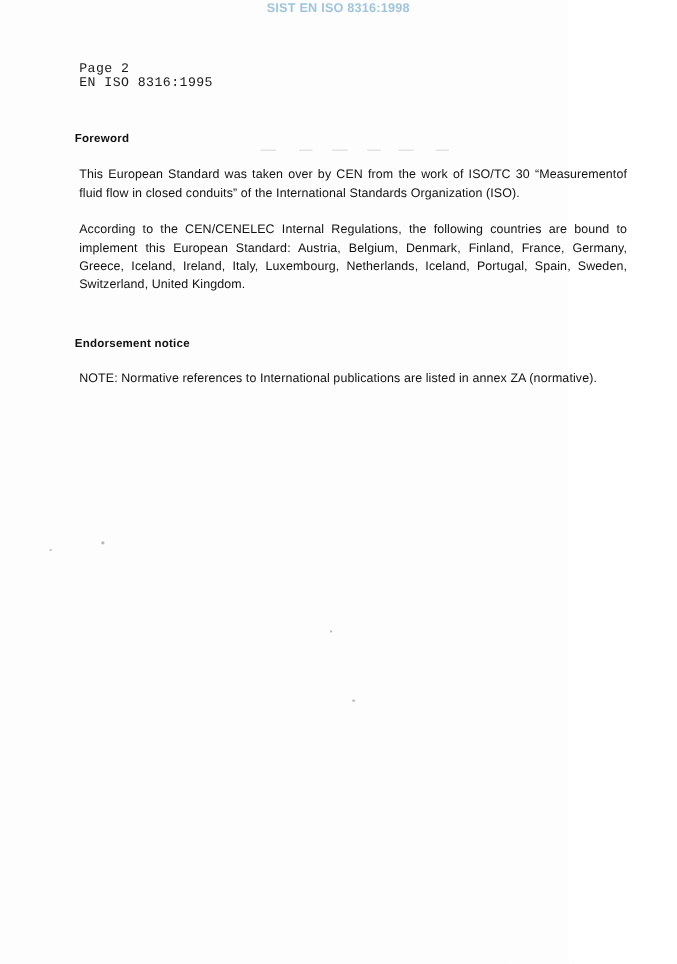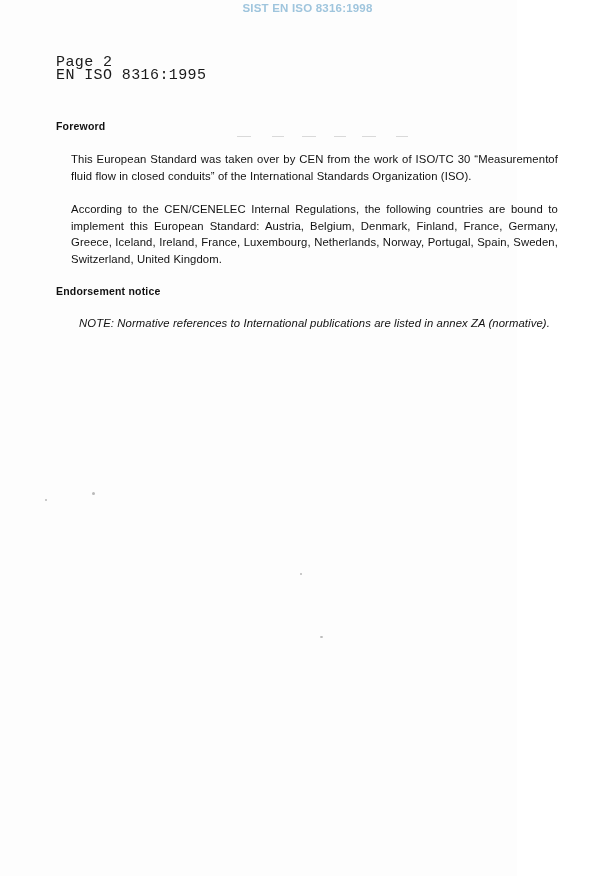--- a/index.html
+++ b/index.html
@@ -29,59 +29,58 @@
     width: 615px;
     text-align: center;
     font-family: "Liberation Sans", sans-serif;
     font-size: 11.5px;
     font-weight: bold;
     color: #9fc5dd;
     letter-spacing: 0.2px;
   }
   .header-block {
     position: absolute;
-    left: 56px;
+    left: 72px;
     top: 56px;
     font-family: "Liberation Mono", monospace;
-    font-size: 15px;
+    font-size: 12px;
     line-height: 13px;
     color: #1a1a1a;
     letter-spacing: 0.4px;
   }
   .content {
     position: absolute;
-    left: 56px;
+    left: 68px;
     top: 120px;
     width: 502px;
   }
   .section-title {
     font-family: "Liberation Sans", sans-serif;
     font-size: 10.5px;
     font-weight: bold;
     color: #111;
     margin: 0 0 19px 0;
     letter-spacing: 0.2px;
   }
   .section-title.second {
-    margin-top: 18px;
+    margin-top: 39px;
     margin-bottom: 18px;
   }
   p.para {
     font-family: "Liberation Sans", sans-serif;
     font-size: 11.3px;
     line-height: 16.5px;
     color: #111;
-    margin: 0 0 17px 15px;
+    margin: 0 0 17px 4px;
     text-align: justify;
     text-justify: inter-word;
     letter-spacing: 0.1px;
   }
   p.para.last-nojust {
-    text-align: center;
-    font-style: italic;
+    text-align: left;
   }
   .speck {
     position: absolute;
     background: #b9b9b9;
     border-radius: 50%;
   }
   .dustline {
     position: absolute;
     background: #d9d9d9;
   }
@@ -96,21 +95,21 @@
   <div class="header-block">
     <div>Page 2</div>
     <div>EN ISO 8316:1995</div>
   </div>
 
   <div class="content">
 
     <h2 class="section-title">Foreword</h2>
 
     <p class="para">This European Standard was taken over by CEN from the work of ISO/TC 30 “Measurementof fluid flow in closed conduits” of the International Standards Organization (ISO).</p>
-    <p class="para">According to the CEN/CENELEC Internal Regulations, the following countries are bound to implement this European Standard: Austria, Belgium, Denmark, Finland, France, Germany, Greece, Iceland, Ireland, France, Luxembourg, Netherlands, Norway, Portugal, Spain, Sweden, Switzerland, United Kingdom.</p>
+    <p class="para">According to the CEN/CENELEC Internal Regulations, the following countries are bound to implement this European Standard: Austria, Belgium, Denmark, Finland, France, Germany, Greece, Iceland, Ireland, Italy, Luxembourg, Netherlands, Iceland, Portugal, Spain, Sweden, Switzerland, United Kingdom.</p>
 
     <h2 class="section-title second">Endorsement notice</h2>
 
     <p class="para last-nojust">NOTE: Normative references to International publications are listed in annex ZA (normative).</p>
 
   </div>
 
   <div class="speck" style="left:92px; top:492px; width:3px; height:3px;"></div>
   <div class="speck" style="left:300px; top:573px; width:2px; height:2px;"></div>
   <div class="speck" style="left:320px; top:636px; width:3px; height:2px;"></div>

